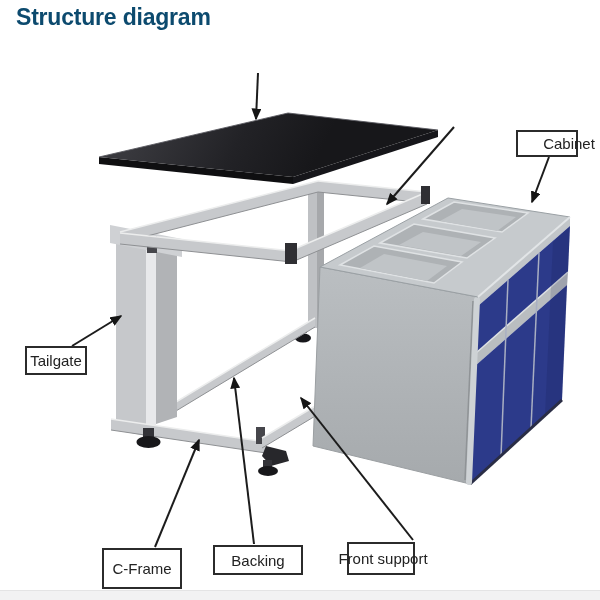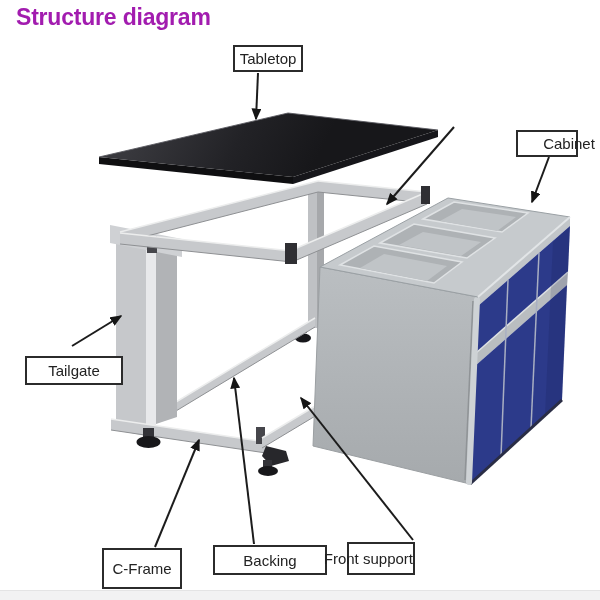--- a/index.html
+++ b/index.html
@@ -1,26 +1,26 @@
 <!DOCTYPE html>
 <html><head>
 <meta charset="utf-8">
 <style>
   html,body{margin:0;padding:0;background:#fff;}
   #screen{position:relative;width:600px;height:600px;background:#ffffff;overflow:hidden;
           font-family:"Liberation Sans",sans-serif;}
   #diagram-svg{position:absolute;left:0;top:0;z-index:0;}
   #arrow-svg{position:absolute;left:0;top:0;z-index:1;pointer-events:none;}
   .title{position:absolute;left:16px;top:4px;font-size:23px;font-weight:600;
-         color:#a21caf;letter-spacing:-0.2px;z-index:2;}
+         color:#0c4a6e;letter-spacing:-0.2px;z-index:2;}
   .label{position:absolute;background:#ffffff;border:2px solid #2b2b2b;color:#222222;
          font-size:15px;line-height:1;display:flex;align-items:center;justify-content:center;
          box-sizing:border-box;z-index:2;}
   .label span{flex:none;white-space:nowrap;}
-  .label.overflowing{justify-content:flex-end;padding-left:4px;overflow:visible;}
+  .label.overflowing{justify-content:center;padding-left:4px;overflow:visible;}
   #bottom-strip{position:absolute;left:0;right:0;bottom:0;height:9px;background:#f2f2f3;
                 border-top:1px solid #e4e4e5;z-index:2;}
   
   .rail{fill:#c7c9cc;}
   .railhl{stroke:#eceded;stroke-width:1.5;fill:none;}
   .railsh{stroke:#8e9093;stroke-width:1;fill:none;}
   .cap{fill:#2f2f33;}
   .capsoft{fill:#46464b;}
   .foot{fill:#17171a;}
   .footstem{fill:#333338;}
@@ -170,33 +170,30 @@
       <line x1="549" y1="157" x2="532" y2="202" marker-end="url(#ah)"></line>
       <line x1="72" y1="346" x2="121" y2="316" marker-end="url(#ah)"></line>
       <line x1="155" y1="547" x2="199" y2="440" marker-end="url(#ah)"></line>
       <line x1="254" y1="544" x2="234" y2="378" marker-end="url(#ah)"></line>
       <line x1="413" y1="540" x2="301" y2="398" marker-end="url(#ah)"></line>
     </g>
   </svg>
 
   <div class="title">Structure diagram</div>
 
-  <div class="label" style="left:233px;top:45px;width:70px;height:27px;">
-    <span>Tabletop</span>
-  </div>
   <div class="label" style="left:516px;top:130px;width:62px;height:27px;padding-left:44px;">
     <span>Cabinet</span>
   </div>
-  <div class="label" style="left:25px;top:356px;width:98px;height:29px;justify-content:center;">
+  <div class="label" style="left:25px;top:346px;width:62px;height:29px;justify-content:center;">
     <span>Tailgate</span>
   </div>
   <div class="label" style="left:102px;top:548px;width:80px;height:41px;">
     <span>C-Frame</span>
   </div>
-  <div class="label" style="left:213px;top:545px;width:114px;height:30px;">
+  <div class="label" style="left:213px;top:545px;width:90px;height:30px;">
     <span>Backing</span>
   </div>
   <div class="label overflowing" style="left:347px;top:542px;width:68px;height:33px;">
     <span>Front support</span>
   </div>
 
   <div id="bottom-strip"></div>
 </div>
 
 </body></html>

